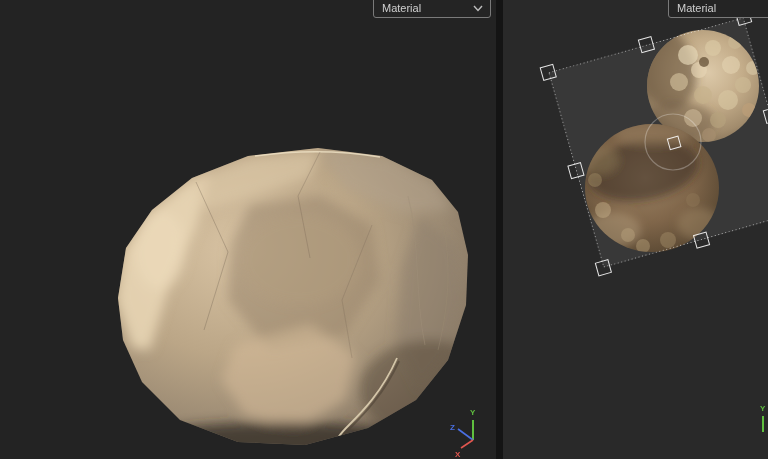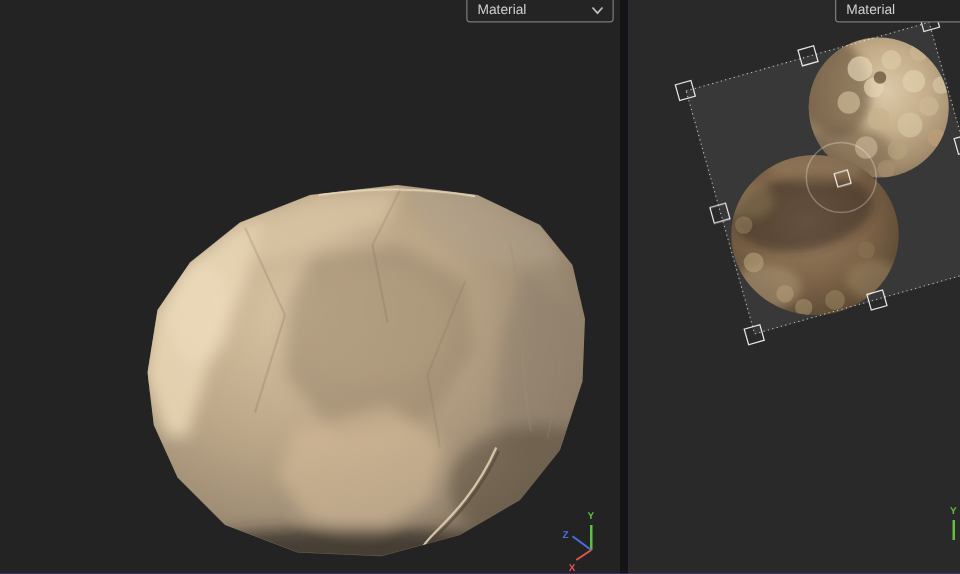--- a/index.html
+++ b/index.html
@@ -1,19 +1,19 @@
 <!DOCTYPE html>
 <html><head>
 <meta charset="utf-8">
 <style>
   html,body{margin:0;padding:0;background:#111;}
   #app{
     position:relative;width:768px;height:459px;overflow:hidden;
     font-family:"Liberation Sans",sans-serif;
-    background:#8b5cf6;
+    background:#a16207;
   }
   .pane{position:absolute;top:0;height:459px;overflow:hidden;}
   #left-pane{left:0;width:496px;background:#232323;}
   #divider{position:absolute;top:0;left:496px;width:7px;height:459px;background:#141414;}
   #right-pane{left:503px;width:265px;background:#292929;}
 
   svg{display:block;}
   .abs{position:absolute;}
 
   

